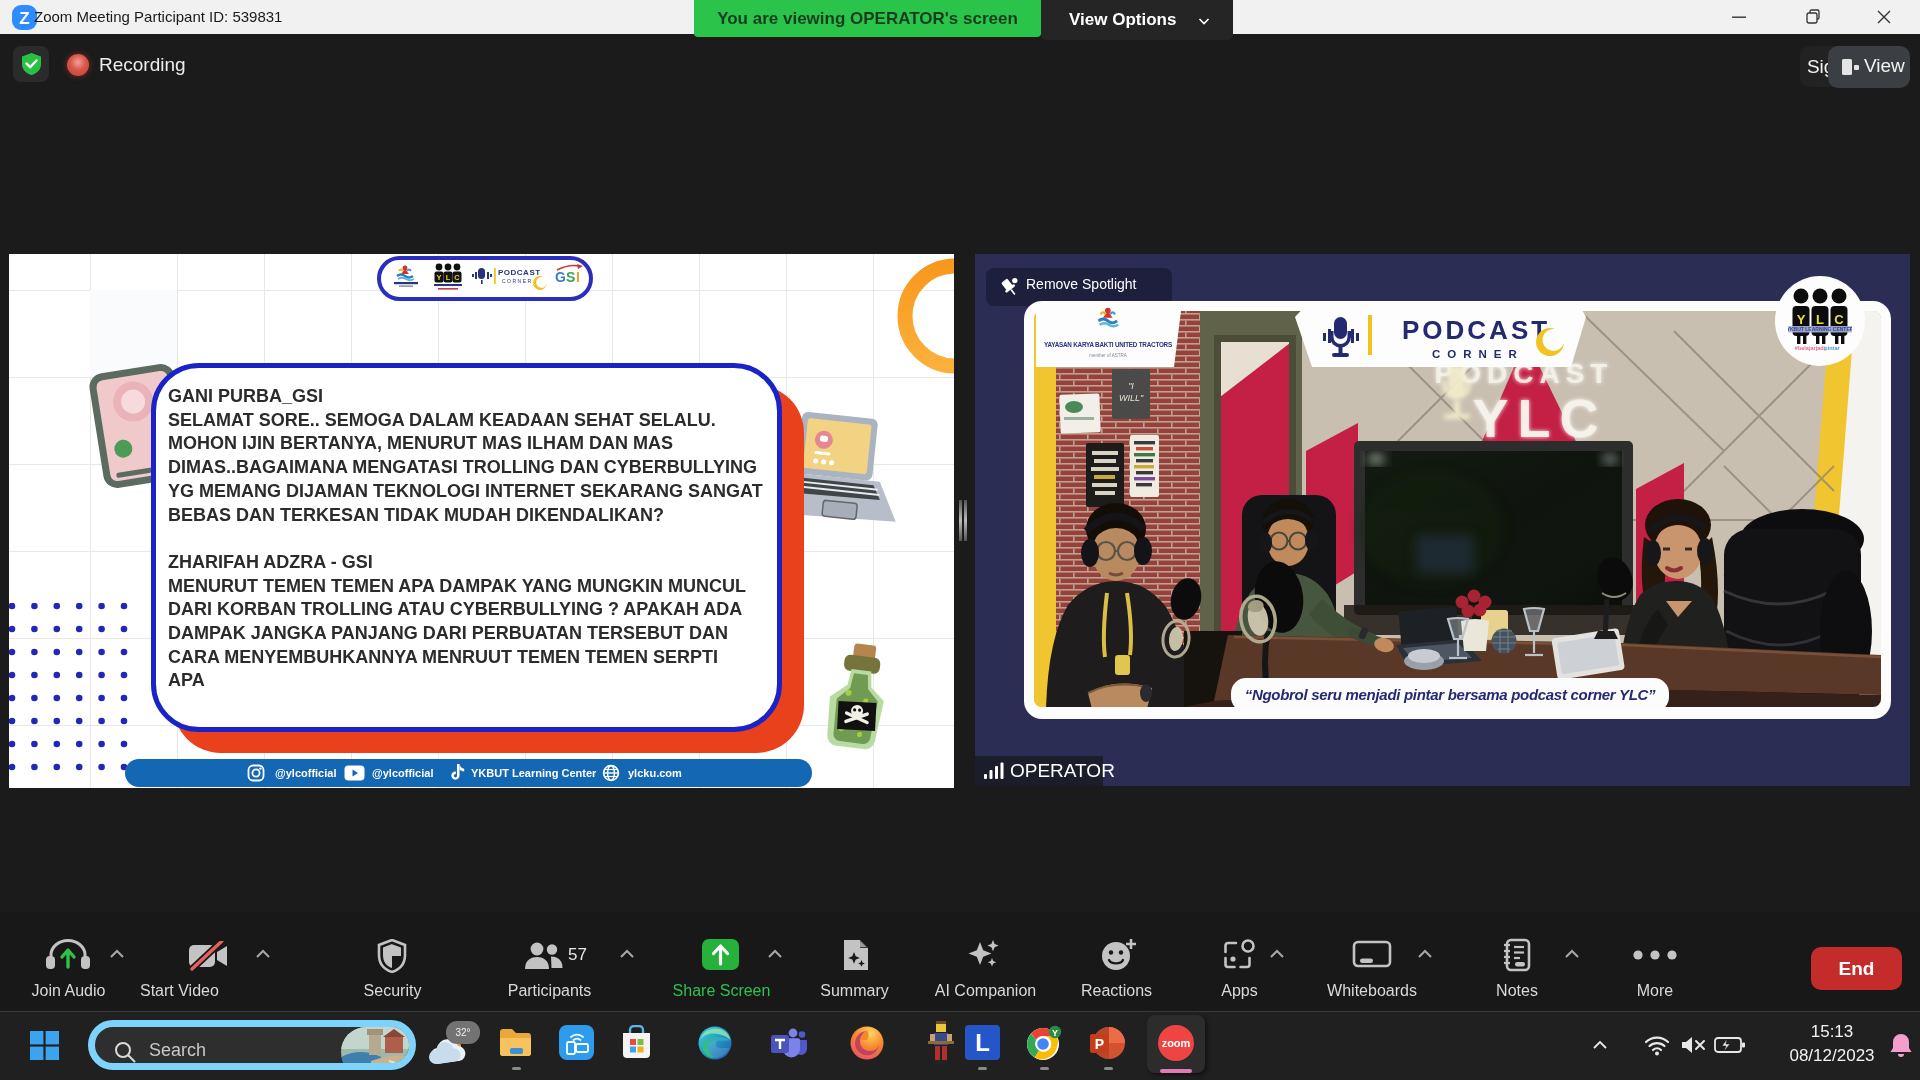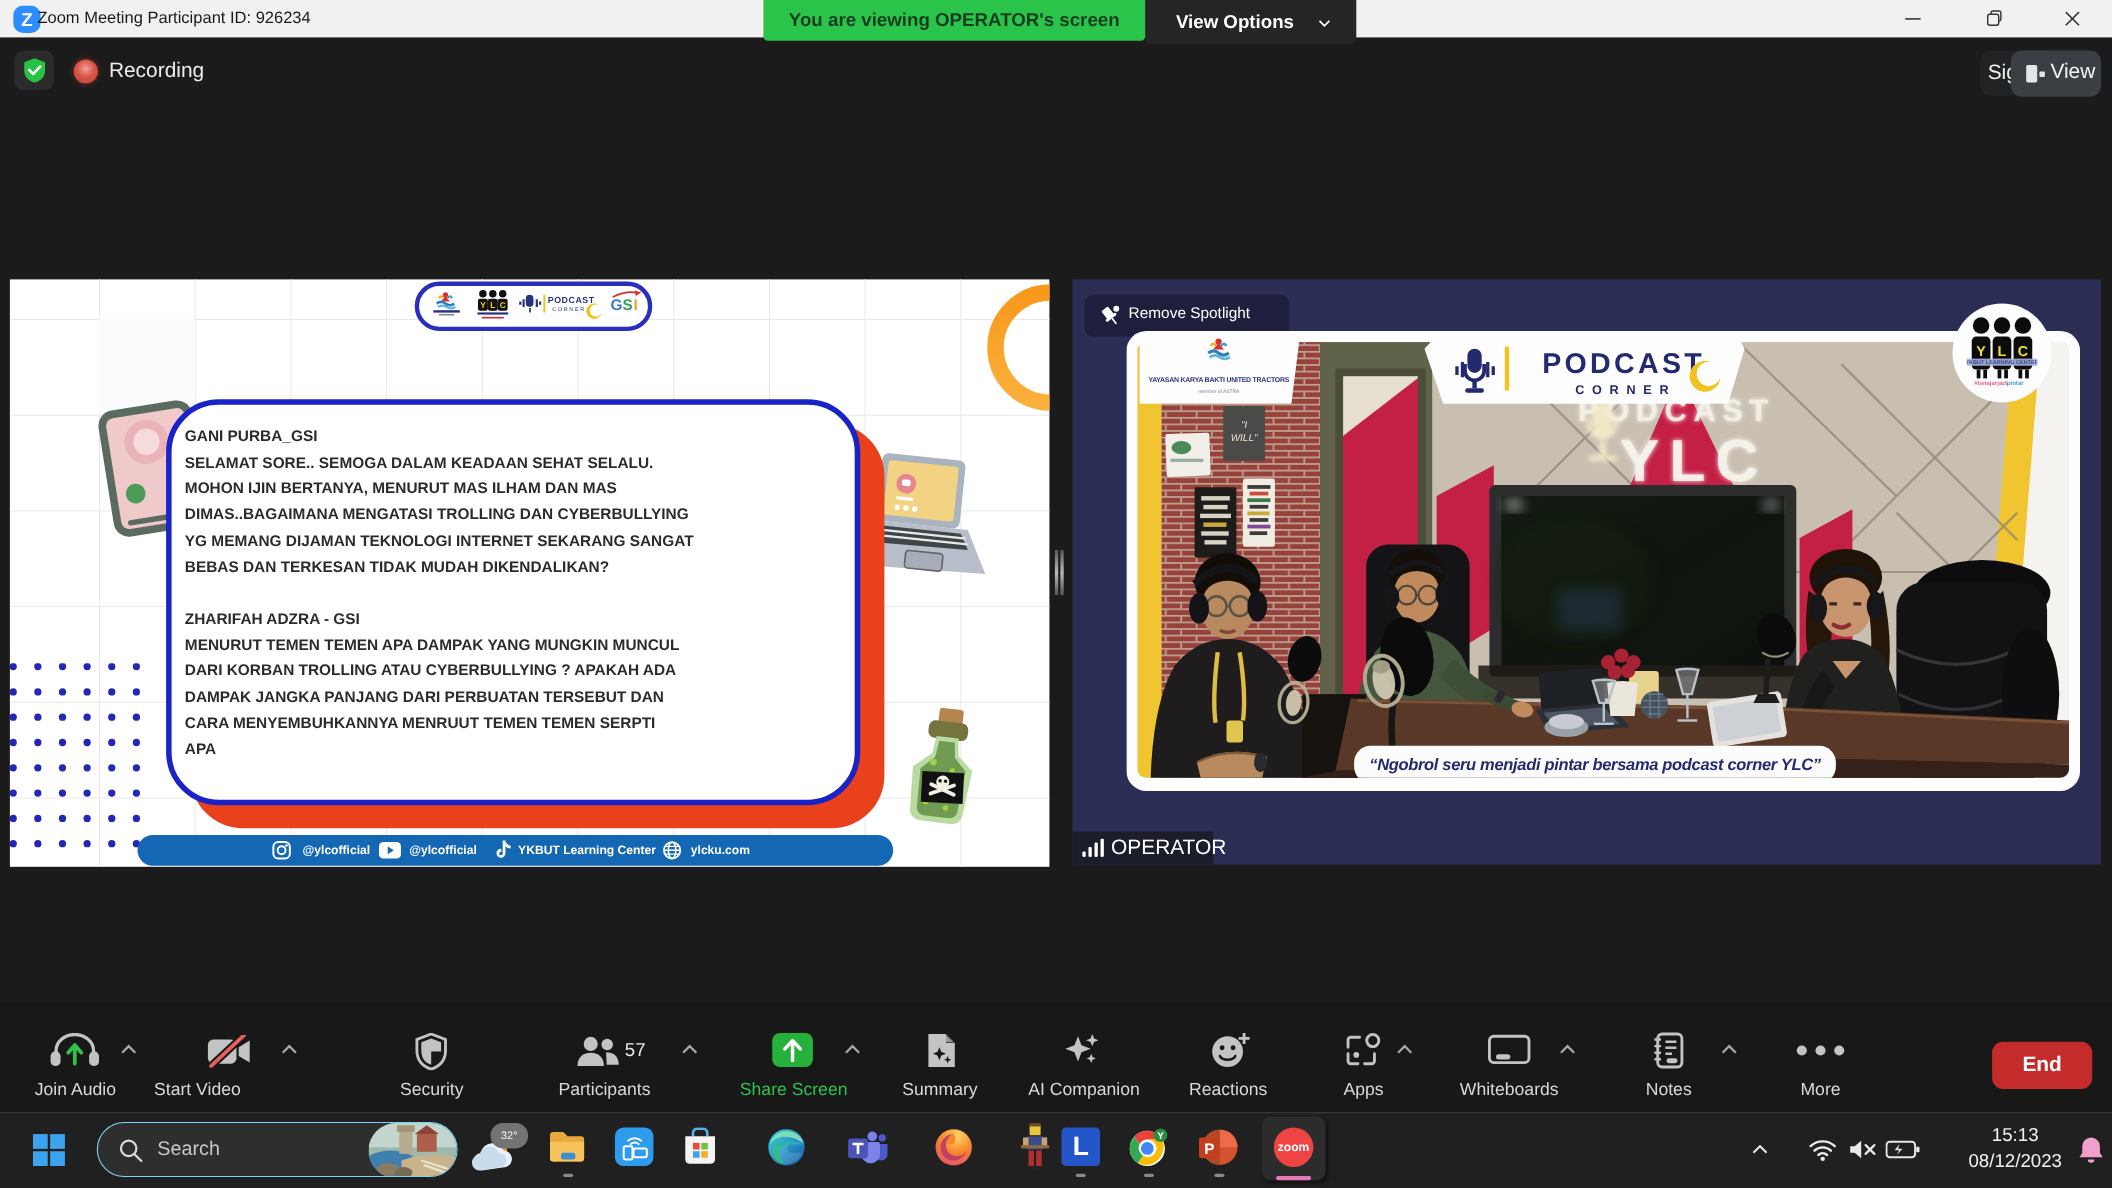--- a/index.html
+++ b/index.html
@@ -4,21 +4,21 @@
 html,body{width:1920px;height:1080px;overflow:hidden;background:#1b1b1b;font-family:"Liberation Sans",sans-serif}
 .abs{position:absolute}
 </style></head>
 <body>
 
 <div class="abs" style="left:0;top:0;width:1920px;height:34px;background:#f1f1f1">
   <svg class="abs" style="left:12px;top:5px" width="25" height="25" viewBox="0 0 25 25">
     <rect x="0" y="0" width="25" height="25" rx="9" fill="#2d8cff"></rect>
     <text x="12.5" y="19" font-size="17" font-weight="bold" fill="#fff" text-anchor="middle" font-family="Liberation Sans">Z</text>
   </svg>
-  <div class="abs" style="left:34px;top:8px;font-size:15px;color:#1a1a1a">Zoom Meeting Participant ID: 926234</div>
+  <div class="abs" style="left:34px;top:8px;font-size:15px;color:#1a1a1a">Zoom Meeting Participant ID: 539831</div>
   <svg class="abs" style="left:1730px;top:8px" width="18" height="18" viewBox="0 0 18 18">
       <rect x="2" y="8.5" width="14" height="1.4" fill="#333"></rect>
     </svg>
   <svg class="abs" style="left:1804px;top:8px" width="18" height="18" viewBox="0 0 18 18">
       <rect x="3" y="5" width="10" height="10" rx="2" fill="none" stroke="#333" stroke-width="1.3"></rect>
       <path d="M6 5 L6 3.4 A1.6 1.6 0 0 1 7.6 2 L13.4 2 A1.6 1.6 0 0 1 15 3.6 L15 9.4 A1.6 1.6 0 0 1 13.4 11 L13 11" fill="none" stroke="#333" stroke-width="1.3"></path>
     </svg>
   <svg class="abs" style="left:1875px;top:8px" width="18" height="18" viewBox="0 0 18 18">
       <path d="M3 3 L15 15 M15 3 L3 15" stroke="#333" stroke-width="1.4"></path>
     </svg>
@@ -144,21 +144,21 @@
           <line x1="14" y1="78" x2="101" y2="78"></line>
           <line x1="13" y1="83" x2="103" y2="83"></line>
         </g>
       <rect x="48" y="94" width="34" height="16" rx="3" fill="#a7aeb9" stroke="#666" stroke-width="1.5"></rect>
     </g>
   </svg>
 
   <div class="abs" style="left:164px;top:131px;width:631px;height:368px;background:#e8411c;border-radius:48px"></div>
 
   <div class="abs" style="left:142px;top:109px;width:631px;height:369px;background:#fff;border:5px solid #1a23c8;border-radius:48px"></div>
-  <div class="abs" style="left:159px;top:131px;width:612px;font-size:14px;line-height:23.7px;font-weight:bold;color:#2b2b2b;letter-spacing:0px">
+  <div class="abs" style="left:159px;top:131px;width:612px;font-size:18px;line-height:23.7px;font-weight:bold;color:#2b2b2b;letter-spacing:0px">
 GANI PURBA_GSI<br>
 SELAMAT SORE.. SEMOGA DALAM KEADAAN SEHAT SELALU.<br>
 MOHON IJIN BERTANYA, MENURUT MAS ILHAM DAN MAS<br>
 DIMAS..BAGAIMANA MENGATASI TROLLING DAN CYBERBULLYING<br>
 YG MEMANG DIJAMAN TEKNOLOGI INTERNET SEKARANG SANGAT<br>
 BEBAS DAN TERKESAN TIDAK MUDAH DIKENDALIKAN?<br>
 <br>
 ZHARIFAH ADZRA - GSI<br>
 MENURUT TEMEN TEMEN APA DAMPAK YANG MUNGKIN MUNCUL<br>
 DARI KORBAN TROLLING ATAU CYBERBULLYING ? APAKAH ADA<br>
@@ -731,21 +731,21 @@
 
 <div class="abs" id="taskbar" style="left:0;top:1011px;width:1920px;height:69px;background:#202020;border-top:1px solid #3a3a3a">
 
   <svg class="abs" style="left:30px;top:19px" width="29" height="29" viewBox="0 0 29 29">
     <rect x="0" y="0" width="13.4" height="13.4" fill="#3ca4ef"></rect>
       <rect x="15.6" y="0" width="13.4" height="13.4" fill="#3ca4ef"></rect>
     <rect x="0" y="15.6" width="13.4" height="13.4" fill="#3ca4ef"></rect>
       <rect x="15.6" y="15.6" width="13.4" height="13.4" fill="#3ca4ef"></rect>
   </svg>
 
-  <div class="abs" style="left:88px;top:8px;width:328px;height:50px;background:#2e2e2e;border:1px solid #7dd3fc;border-radius:25px;overflow:hidden">
+  <div class="abs" style="left:88px;top:8px;width:328px;height:50px;background:#2e2e2e;border:7px solid #7dd3fc;border-radius:25px;overflow:hidden">
     <svg class="abs" style="left:18px;top:13px" width="24" height="24" viewBox="0 0 24 24">
       <circle cx="10" cy="10" r="7" fill="none" stroke="#dadada" stroke-width="2"></circle>
       <line x1="15.5" y1="15.5" x2="21.5" y2="21.5" stroke="#dadada" stroke-width="2" stroke-linecap="round"></line>
     </svg>
     <span class="abs" style="left:54px;top:13px;font-size:18px;color:#c8c8c8">Search</span>
     <svg class="abs" style="left:246px;top:0" width="82" height="50" viewBox="0 0 82 50">
       <defs>
           <clipPath id="spc">
             <rect x="0" y="0" width="82" height="50" rx="25"></rect>
           </clipPath>

